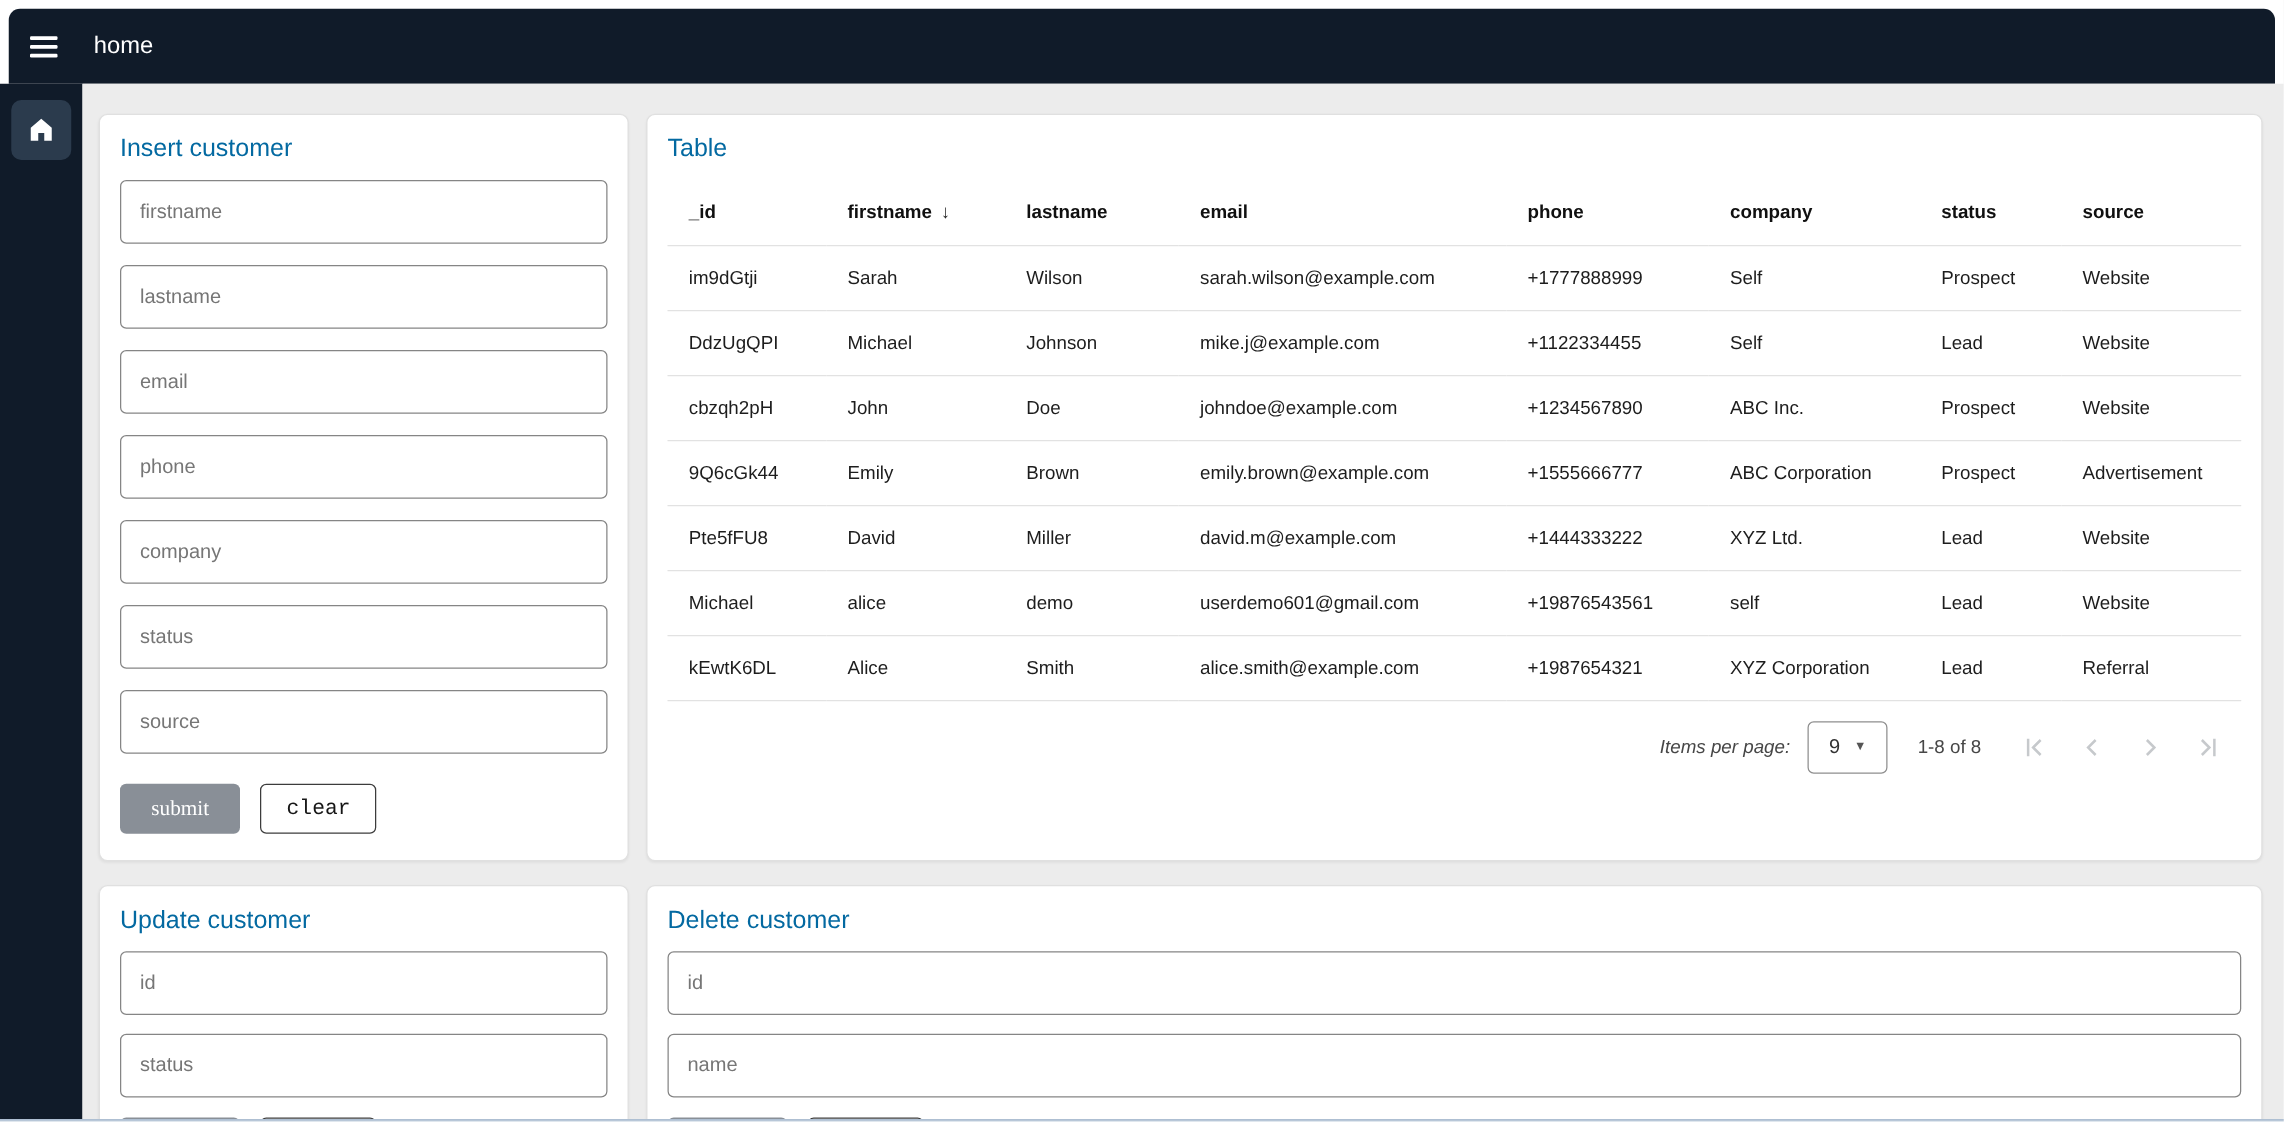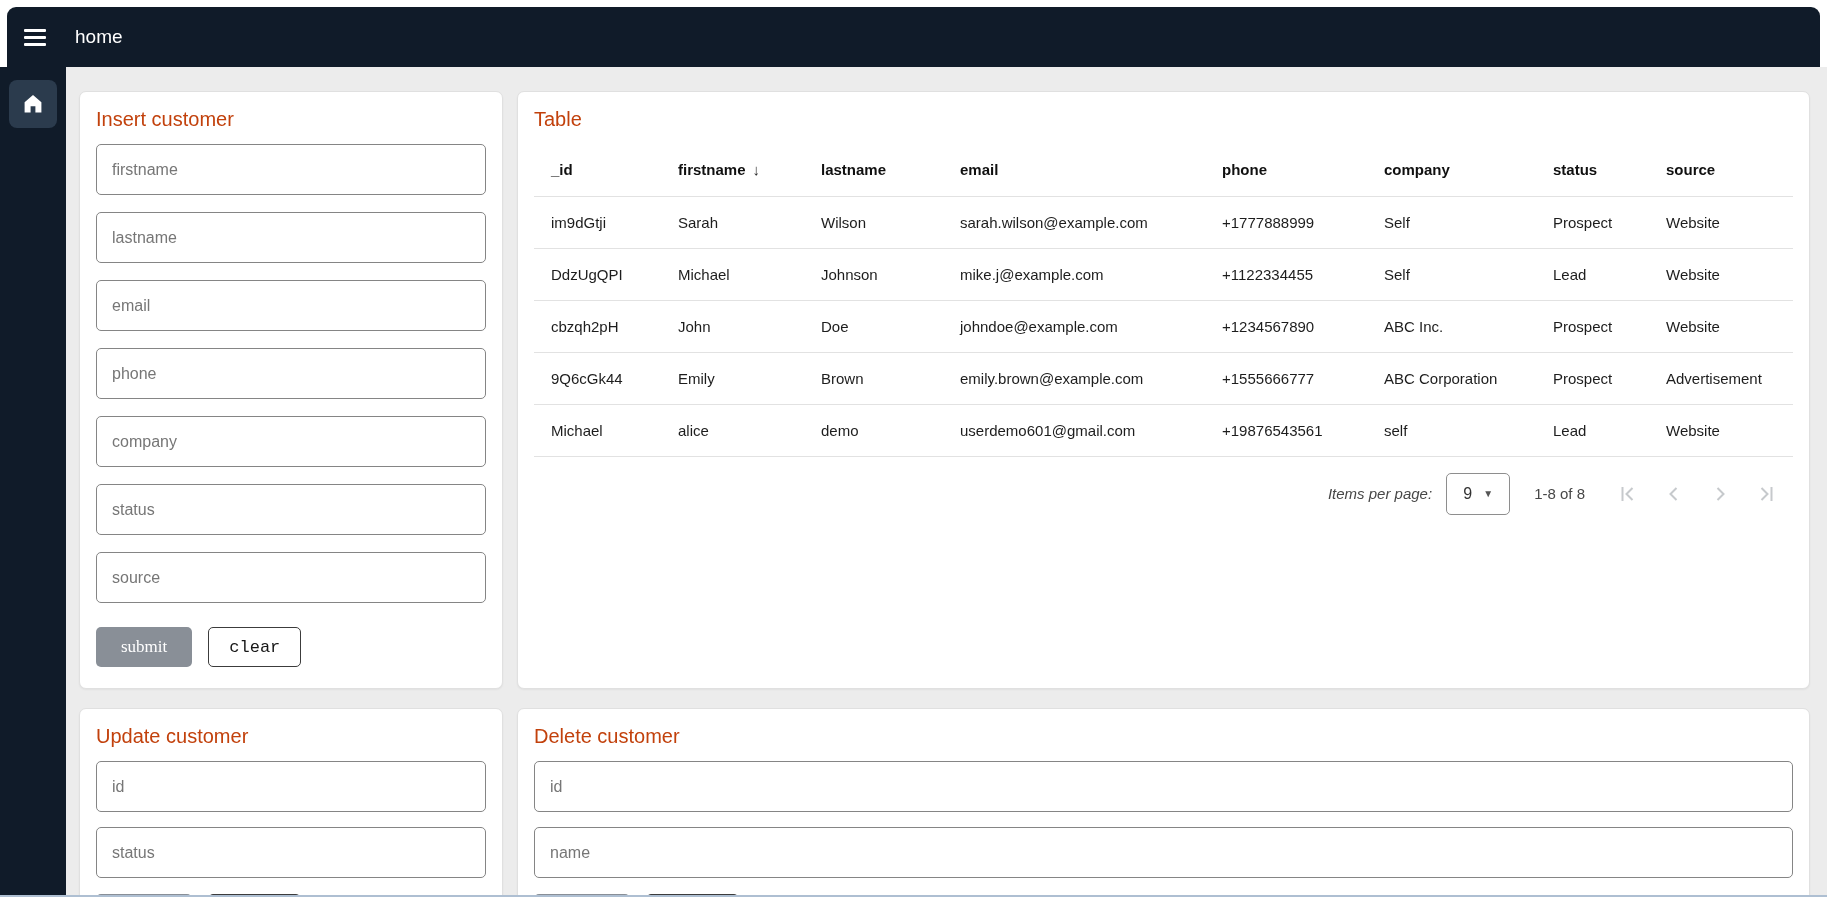--- a/index.html
+++ b/index.html
@@ -24,21 +24,21 @@
   .side-btn { width:48px; height:48px; background:#2b3b4d; border:none; border-radius:8px;
     display:flex; align-items:center; justify-content:center; cursor:pointer; }
   .content {
     flex:1; background:#ececec; display:grid;
     grid-template-columns:424px 1fr; grid-template-rows:598px 320px;
     gap:19px 14px; padding:24px 17px 0 13px;
   }
   
   .card { background:#fff; border:1px solid #e0e0e0; border-radius:7px; padding:16px;
     box-shadow:0 1px 2px rgba(0,0,0,.05); }
-  .card h2 { margin:0 0 13px 0; font-size:20px; font-weight:400; color:#c2410c; }
+  .card h2 { margin:0 0 13px 0; font-size:20px; font-weight:400; color:#0369a1; }
   .tfield { display:block; width:100%; height:51px; border:1px solid #858585; border-radius:5px;
     padding:0 15px; font-size:16px; color:#222; margin-bottom:17px; background:#fff; font-family:inherit; }
   .tfield::placeholder { color:#767676; }
   .row2 .tfield { margin-bottom:15px; }
   .btn-row { display:flex; gap:16px; margin-top:24px; }
   .row2 .btn-row { margin-top:16px; }
   .btn-submit { background:#898f97; color:#fff; border:none; border-radius:5px;
     font-size:17px; padding:10px 25px; font-family:Liberation Serif, serif; cursor:pointer; }
   .btn-clear { background:#fff; color:#161616; border:1.5px solid #3c3c3c; border-radius:5px;
     font-size:17px; padding:9px 20px; font-family:Liberation Mono, monospace; cursor:pointer; }
@@ -165,29 +165,49 @@
               <td>9Q6cGk44</td>
               <td>Emily</td>
               <td>Brown</td>
               <td>emily.brown@example.com</td>
               <td>+1555666777</td>
               <td>ABC Corporation</td>
               <td>Prospect</td>
               <td>Advertisement</td>
             </tr>
             <tr>
+              <td>Pte5fFU8</td>
+              <td>David</td>
+              <td>Miller</td>
+              <td>david.m@example.com</td>
+              <td>+1444333222</td>
+              <td>XYZ Ltd.</td>
+              <td>Lead</td>
+              <td>Website</td>
+            </tr>
+            <tr>
               <td>Michael</td>
               <td>alice</td>
               <td>demo</td>
               <td>userdemo601@gmail.com</td>
               <td>+19876543561</td>
               <td>self</td>
               <td>Lead</td>
               <td>Website</td>
             </tr>
+            <tr>
+              <td>kEwtK6DL</td>
+              <td>Alice</td>
+              <td>Smith</td>
+              <td>alice.smith@example.com</td>
+              <td>+1987654321</td>
+              <td>XYZ Corporation</td>
+              <td>Lead</td>
+              <td>Referral</td>
+            </tr>
           </tbody>
       </table>
 
       <div class="paginator">
         <span class="pp-label">Items per page:</span>
         <div class="pgsize">
           <span>9</span>
           <span class="caret">▼</span>
         </div>
         <span class="range">1-8 of 8</span>

